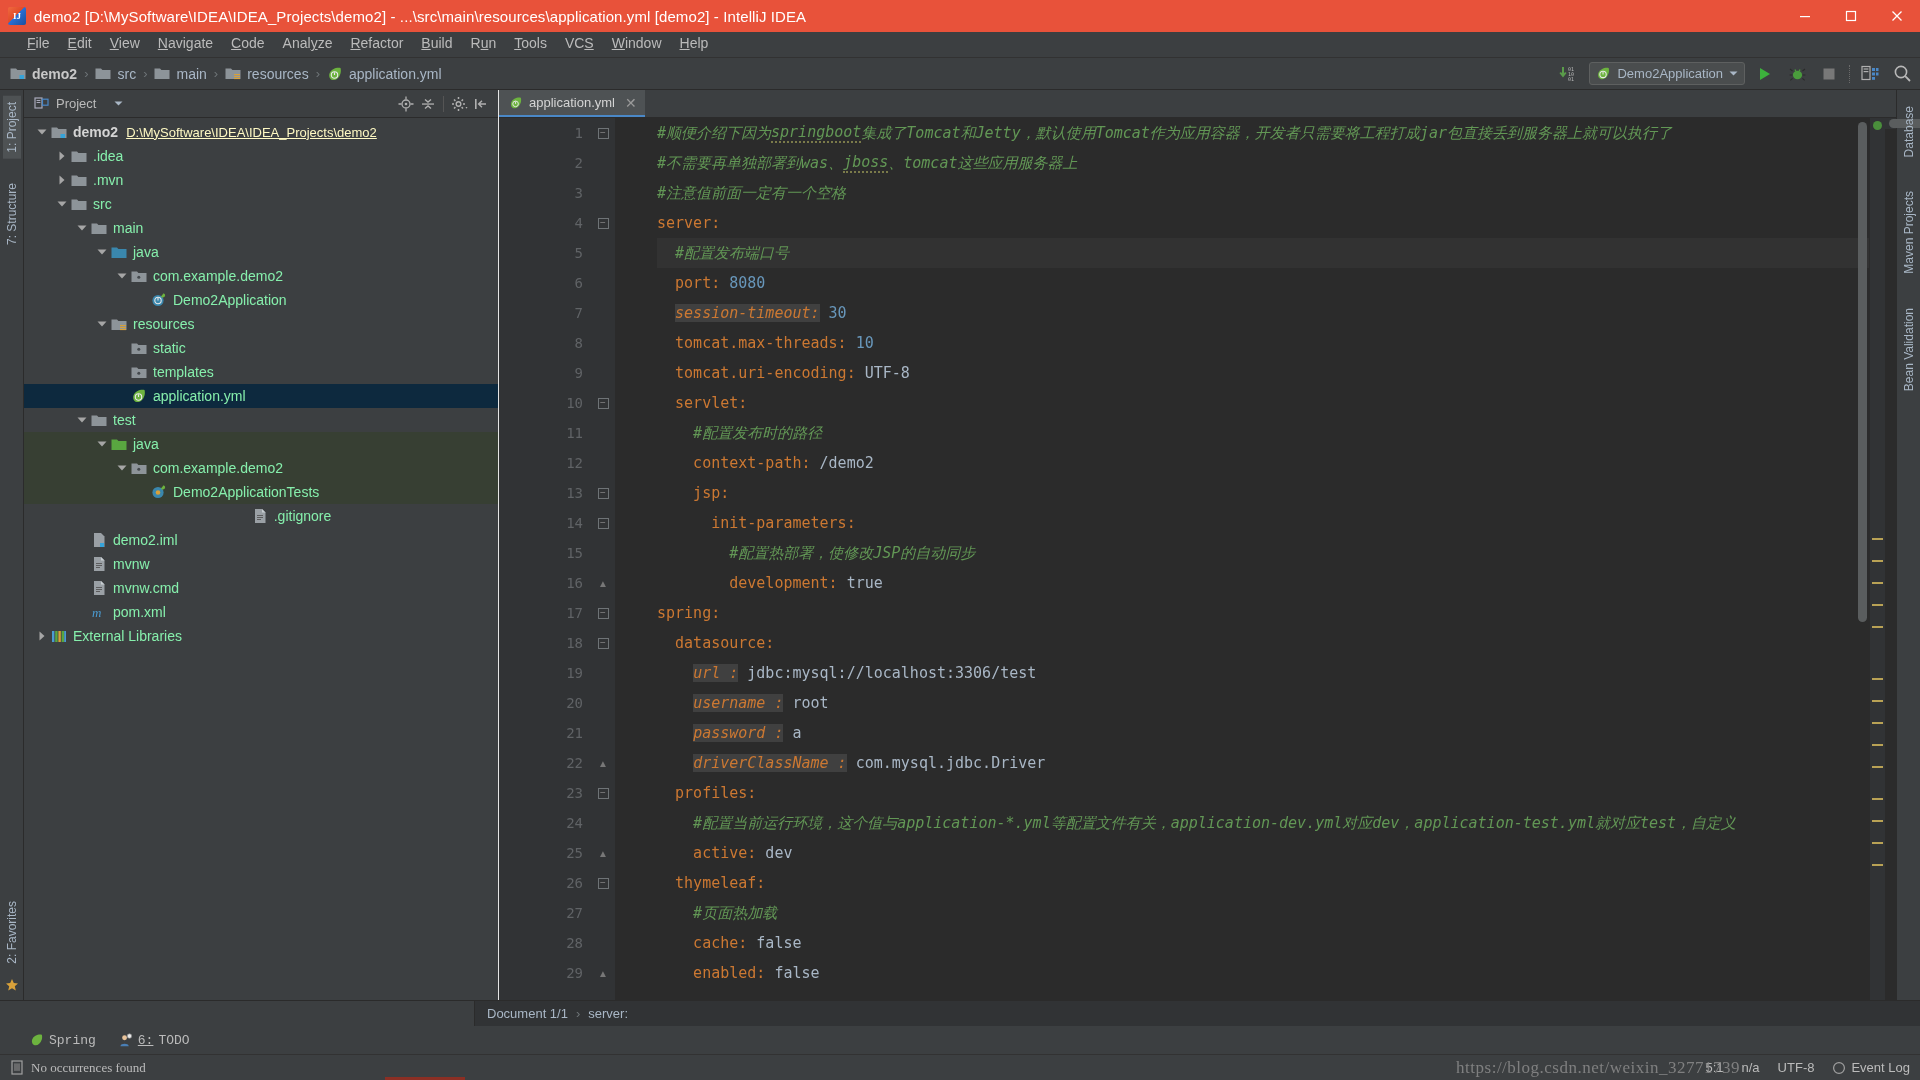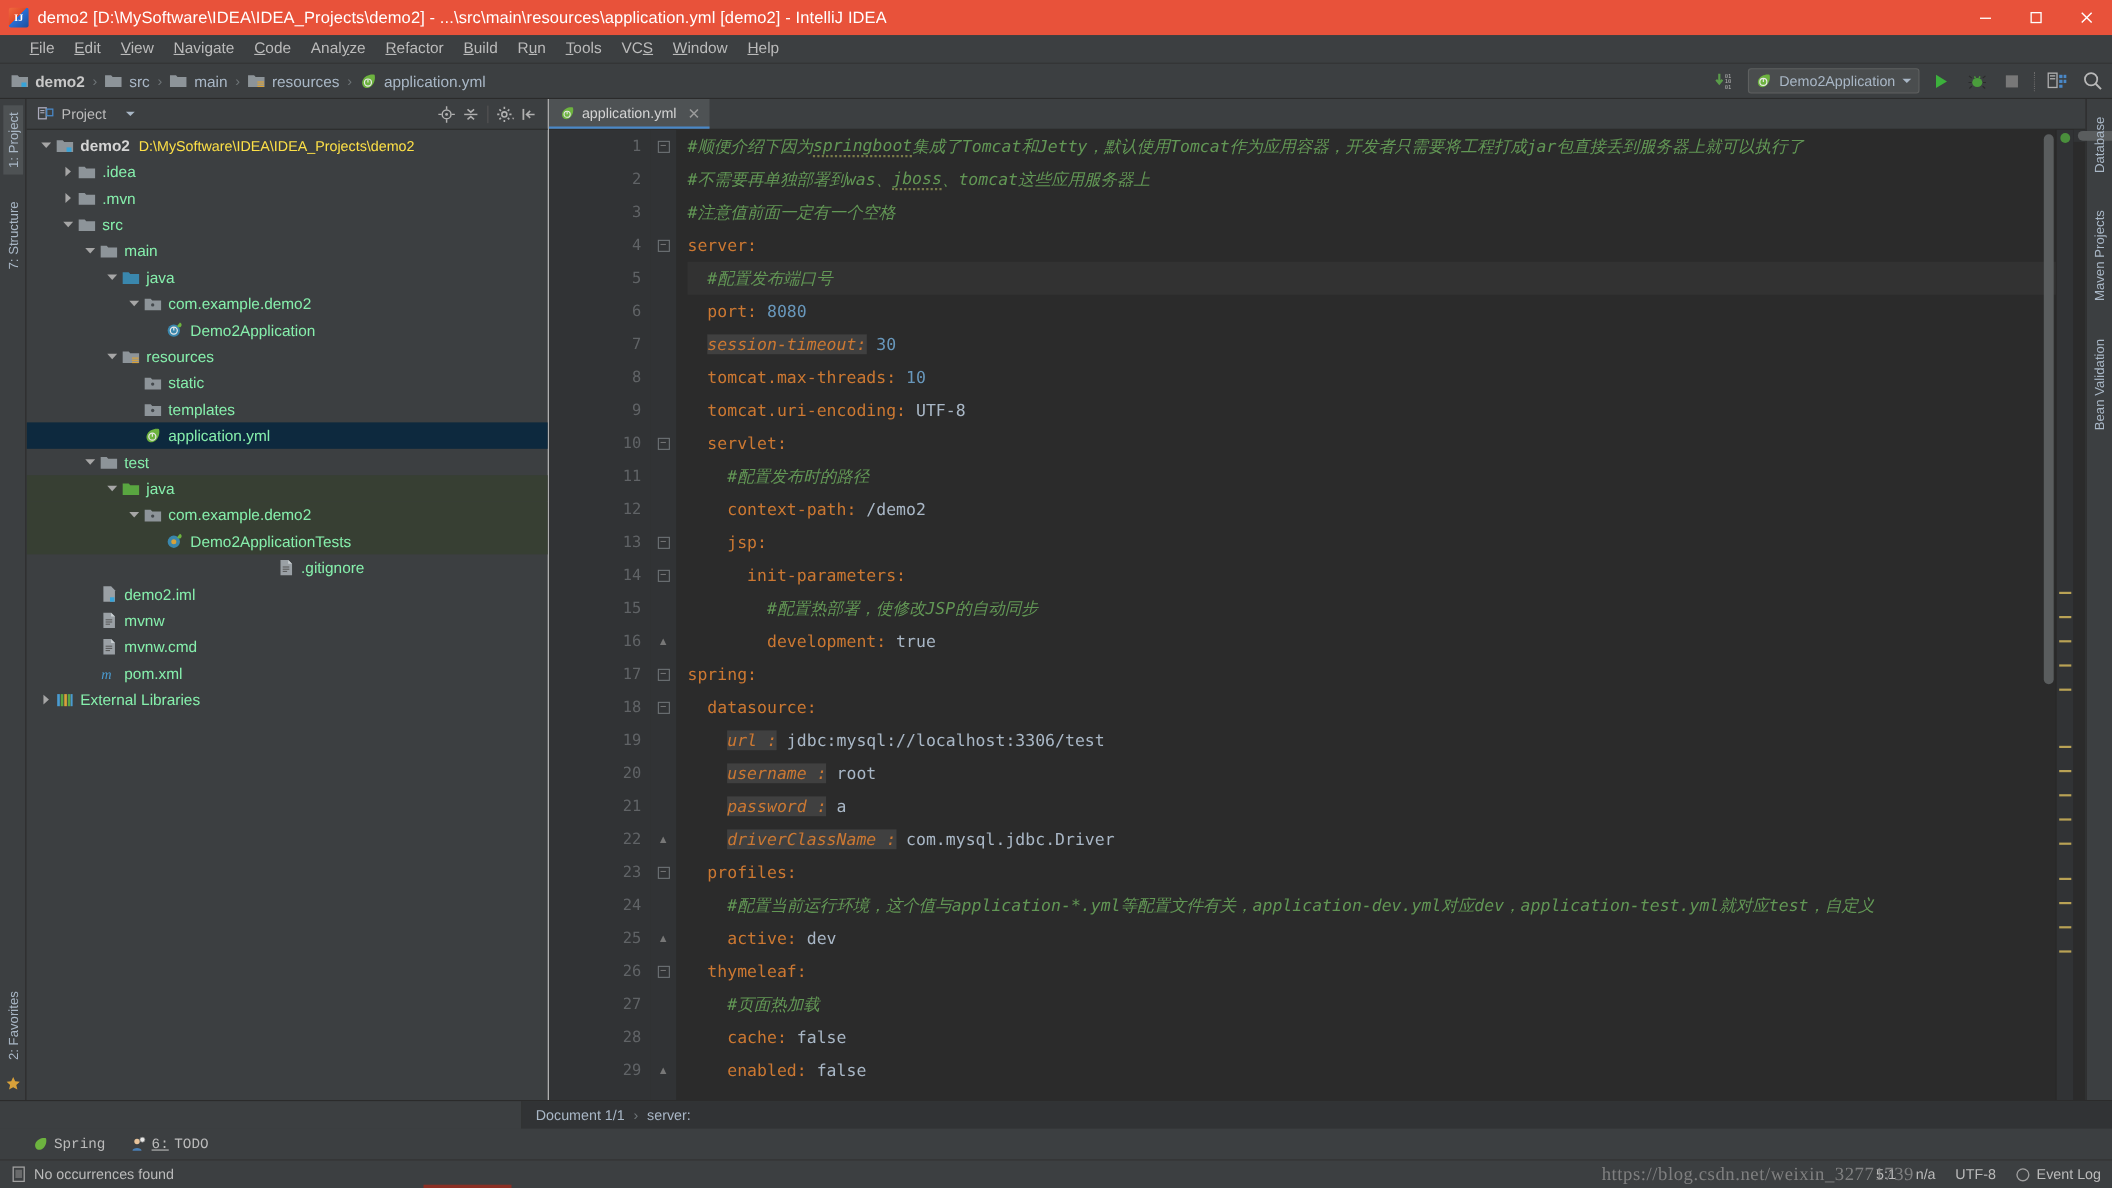--- a/index.html
+++ b/index.html
@@ -94,21 +94,21 @@
   .pp-hicon { width: 22px; height: 22px; display: flex; align-items: center; justify-content: center; }
 
   .tree { flex: 1 1 auto; overflow: hidden; padding-top: 2px; font-size: 14px; }
   .trow { height: 24px; display: flex; align-items: center; white-space: nowrap; padding-right: 6px; }
   .trow.selected { background: #0d293e; }
   .trow.testsrc { background: #373f33; }
   .trow .arrow { width: 16px; display: flex; align-items: center; justify-content: center; flex: 0 0 16px; }
   .trow .ic { width: 18px; display: flex; align-items: center; justify-content: center; flex: 0 0 18px; margin-right: 5px; }
   .trow .lbl { color: #86efac; }
   .trow .lbl.bold { font-weight: bold; color: #d4d4d4; }
-  .trow .sub { color: #fde047; margin-left: 8px; font-size: 13px; }
+  .trow .sub { color: #fef9c3; margin-left: 8px; font-size: 13px; text-decoration: underline; }
 
   
   .editorpane { flex: 1 1 auto; display: flex; flex-direction: column; min-width: 0; background: #2b2b2b; }
   .tabstrip {
     height: 28px; background: #3c3f41; display: flex; align-items: stretch; flex: 0 0 28px;
     border-bottom: 1px solid #2b2b2b;
   }
   .etab {
     display: flex; align-items: center; gap: 6px; padding: 0 8px 0 10px;
     background: #4e5254; border-bottom: 2px solid #4a88c7; font-size: 13px; color: #d4d4d4;
@@ -129,21 +129,21 @@
   .fold-box {
     width: 11px; height: 11px; border: 1px solid #6e7376; color: #888; font-size: 10px;
     display: flex; align-items: center; justify-content: center; line-height: 1; background: #313335;
   }
   .fold-cap { font-size: 10px; color: #777; }
 
   .code {
     flex: 1 1 auto; position: relative; overflow: hidden; background: #2b2b2b;
     font-family: "DejaVu Sans Mono", monospace; font-size: 15px; padding-left: 10px;
   }
-  .cline { height: 30px; display: flex; align-items: center; white-space: pre; }
+  .cline { height: 30px; display: flex; align-items: center; white-space: pre; margin-left: 32px; }
   .cline.caret { background: #323232; }
   .tok-comment { color: #629755; font-style: italic; }
   .tok-key { color: #cc7832; }
   .tok-num { color: #6897bb; }
   .tok-val { color: #a9b7c6; }
   .hl { background: #404040; font-style: italic; }
   .squig { border-bottom: 2px dotted #7a7a4a; }
 
   
   .analysis {
@@ -178,21 +178,21 @@
     height: 28px; background: #3c3f41; display: flex; align-items: center; flex: 0 0 28px;
     padding-left: 30px; gap: 22px; font-size: 13px; color: #bbbbbb; font-family: Liberation Mono, monospace;
   }
   .statusrow .item { display: flex; align-items: center; gap: 5px; }
   .statusrow .item .u { text-decoration: underline; }
 
   .statusbar {
     height: 26px; background: #3c3f41; display: flex; align-items: center; flex: 0 0 26px;
     padding: 0 10px; font-size: 13px; color: #bbbbbb; border-top: 1px solid #323232; position: relative;
   }
-  .statusbar .left { display: flex; align-items: center; gap: 7px; }
+  .statusbar .left { display: flex; align-items: center; gap: 7px; font-family: Liberation Serif, serif; }
   .statusbar .right { margin-left: auto; display: flex; align-items: center; gap: 18px; }
   .watermark {
     position: absolute; right: 180px; bottom: 2px; color: #8b8b8b; font-size: 17px;
     font-family: "Liberation Serif", serif; letter-spacing: .5px; opacity: .85; white-space: nowrap;
   }
   .redline { position: absolute; left: 385px; bottom: 0; width: 80px; height: 3px; background: #8b2f24; }
 
   .icon { display: inline-flex; align-items: center; justify-content: center; }
 </style>
 </head>

